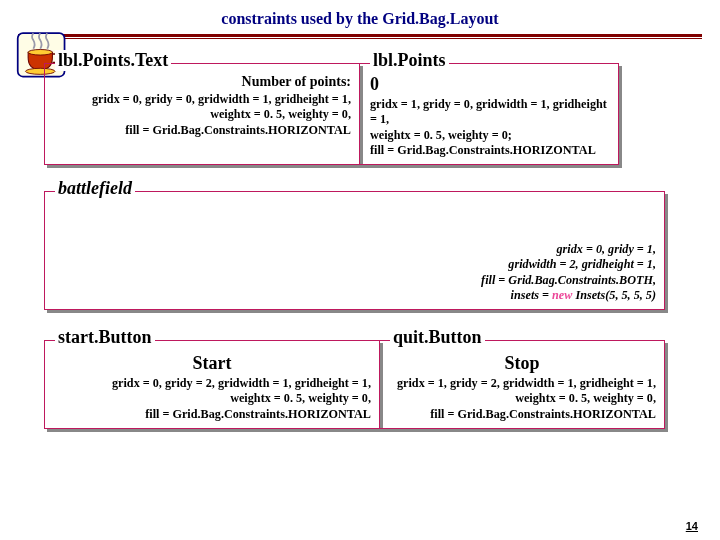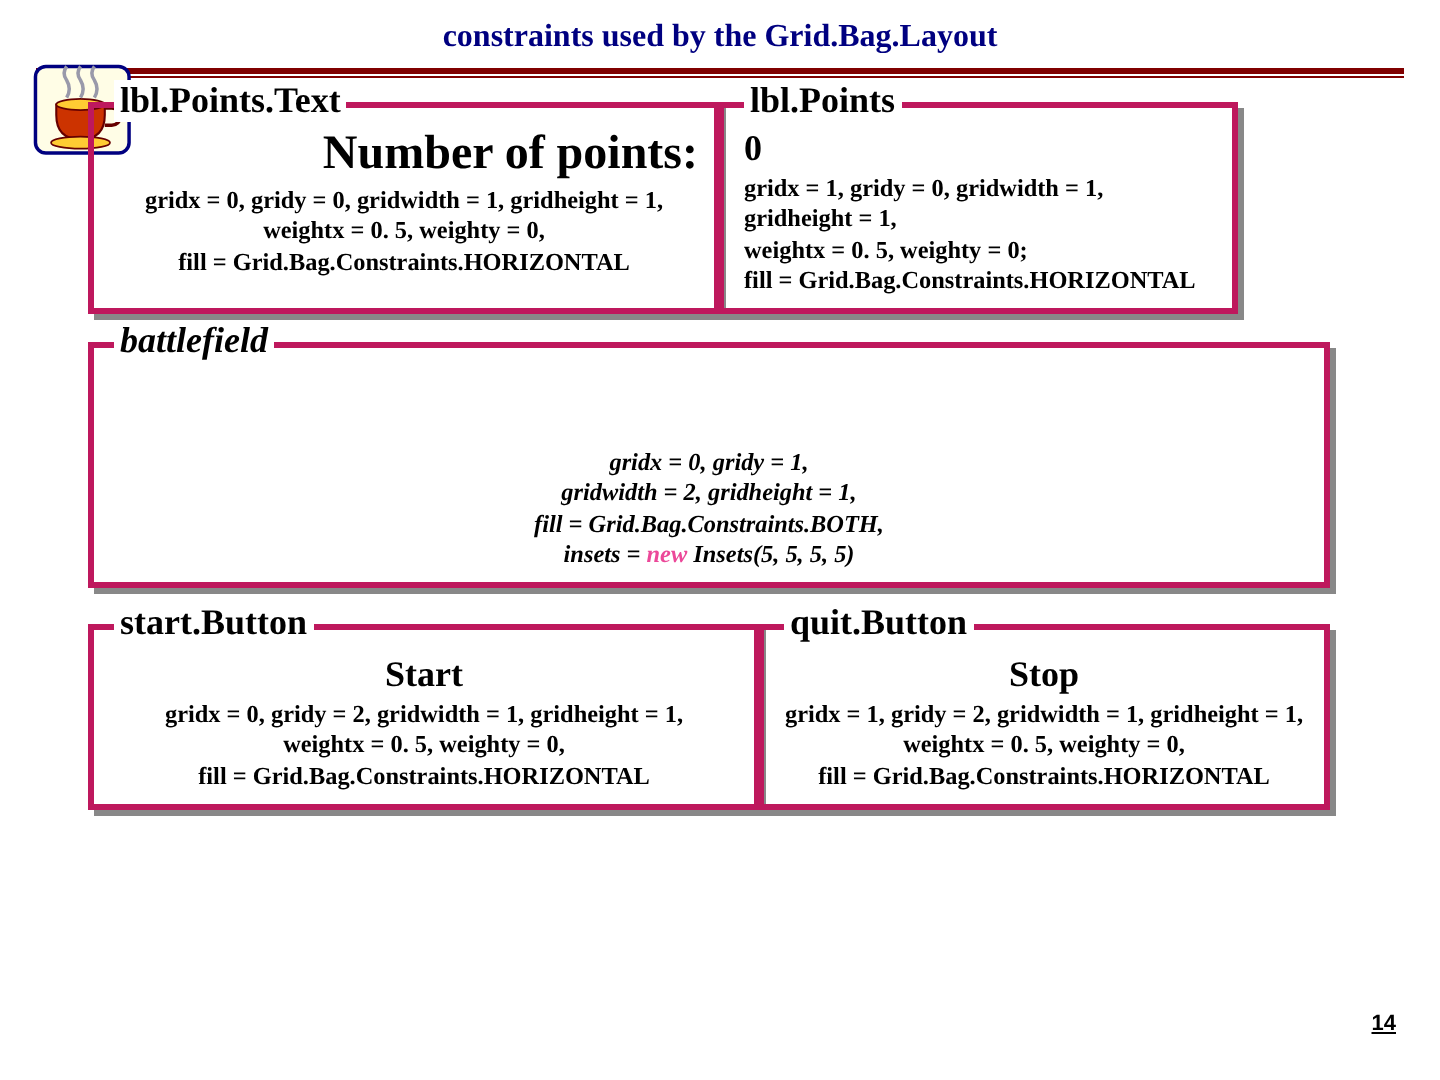--- a/index.html
+++ b/index.html
@@ -60,58 +60,59 @@
     position: relative;
     padding: 12px 34px 0 44px;
   }
   .row {
     display: flex;
     gap: 0;
     margin-bottom: 14px;
   }
   .group {
     position: relative;
-    border: 3px solid #be185d;
+    border: 1px solid #be185d;
     padding: 10px 8px 6px 8px;
     box-shadow: 3px 3px 0 #888;
+    margin-top: 12px;
   }
   .half-l { width: 316px; }
   .half-r { width: 260px; margin-left: -1px; }
   .full  { width: 621px; font-style: italic; }
   .legend {
     position: absolute;
     top: -14px;
     left: 10px;
     background: #fff;
     padding: 0 3px;
     font-weight: bold;
     font-size: 18px;
     color: #000;
   }
   .big-value {
     font-weight: bold;
-    font-size: 24px;
+    font-size: 14px;
     text-align: right;
     margin-bottom: 2px;
   }
   .big-value-left {
     font-weight: bold;
     font-size: 18px;
     text-align: left;
     margin-bottom: 2px;
     padding-left: 2px;
   }
   .constraints {
     font-size: 12.2px;
     font-weight: bold;
     line-height: 1.25;
   }
-  .constraints.right { text-align: center; }
+  .constraints.right { text-align: right; }
   .constraints.left  { text-align: left; padding-left: 2px; }
-  .constraints.center { text-align: center; }
+  .constraints.center { text-align: right; }
   .kw { color: #ec4899; }
   .group-b {
     min-height: 110px;
   }
   .center-block {
     text-align: center;
     padding-top: 40px;
   }
   .btn-row {
     margin-top: 18px;
@@ -123,21 +124,21 @@
     font-weight: bold;
     font-size: 18px;
     text-align: center;
     margin-bottom: 2px;
   }
   .q-half-l { width: 336px; }
   .q-half-r { width: 286px; margin-left: -1px; }
   .page-num {
     position: absolute;
     right: 22px;
-    bottom: 22px;
+    bottom: 8px;
     font-family: Arial, sans-serif;
     font-size: 11px;
     font-weight: bold;
     color: #000;
     text-decoration: underline;
   }
 </style>
 </head>
 <body>
 

